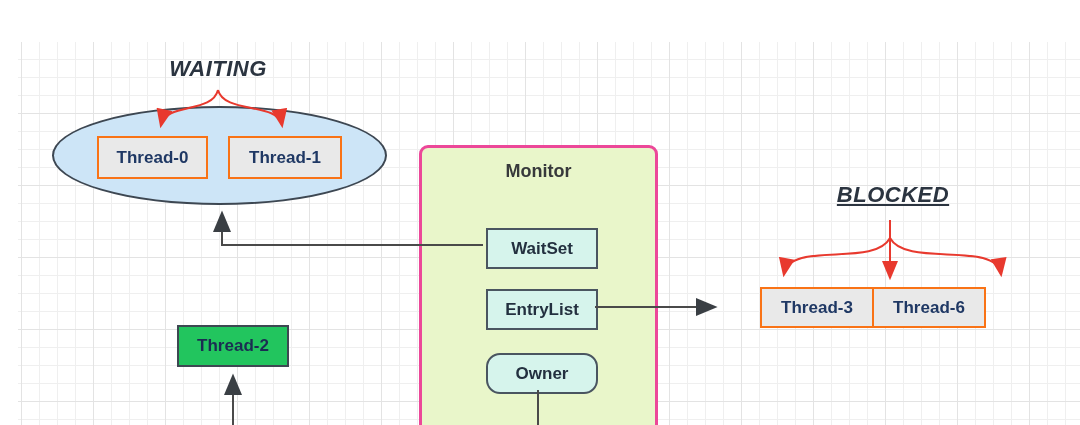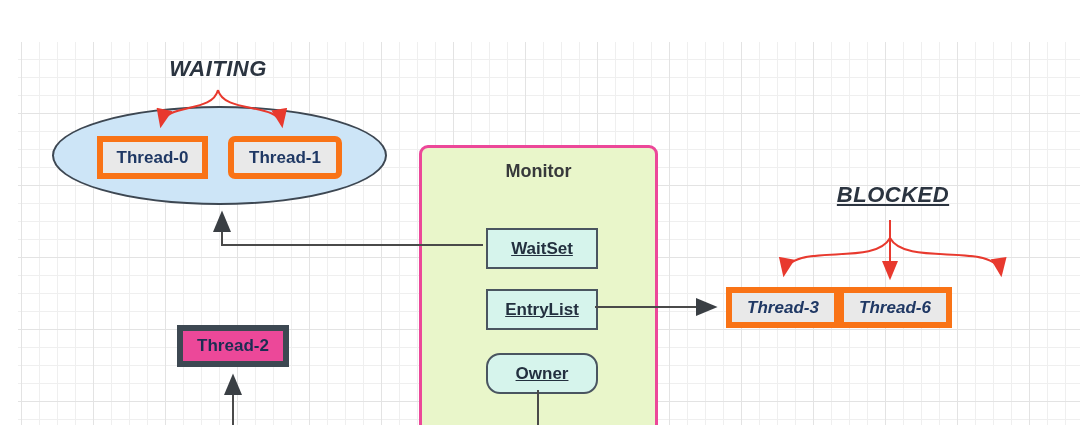--- a/index.html
+++ b/index.html
@@ -37,37 +37,36 @@
     position:absolute;
     left:52px;top:64px;width:335px;height:99px;
     background:#cde5f7;
     border:2.5px solid #3d4752;
     border-radius:50%;
     box-sizing:border-box;
   }
   .thread-box{
     position:absolute;
     box-sizing:border-box;
-    border:6px solid #f97316;
+    border:2px solid #f97316;
     background:#e9e9e9;
     color:#1f3864;
     font-size:17px;
     font-weight:bold;
     display:flex;
     align-items:center;
     justify-content:center;
   }
   .t0{left:97px;top:94px;width:111px;height:43px;}
-  .t1{left:228px;top:94px;width:114px;height:43px;border-radius:7px;}
-  .t2{left:177px;top:283px;width:112px;height:42px;background:#ec4899;color:#1b2d52;border-color:#3d4852;}
+  .t1{left:228px;top:94px;width:114px;height:43px;}
+  .t2{left:177px;top:283px;width:112px;height:42px;background:#22c55e;color:#1b2d52;border-color:#3d4852;}
   .blocked-row{
     position:absolute;
-    left:726px;top:245px;
+    left:760px;top:245px;
     display:flex;
-    font-style:italic;
   }
   .blocked-row .thread-box{
     position:relative;
     width:114px;height:41px;
   }
   .blocked-row .thread-box + .thread-box{margin-left:-2px;}
   .monitor{
     position:absolute;
     left:419px;top:103px;width:239px;height:299px;
     box-sizing:border-box;
@@ -88,21 +87,20 @@
     left:64px;width:112px;height:41px;
     box-sizing:border-box;
     background:#d6f4ec;
     border:2px solid #4a5560;
     color:#23303f;
     font-size:17px;
     font-weight:bold;
     display:flex;
     align-items:center;
     justify-content:center;
-    text-decoration:underline;
   }
   .slot-waitset{top:80px;}
   .slot-entrylist{top:141px;}
   .slot-owner{top:205px;border-radius:14px;}
   .connector-layer{
     position:absolute;
     left:0;top:0;width:1080px;height:425px;
     pointer-events:none;
   }
   .watermark{

